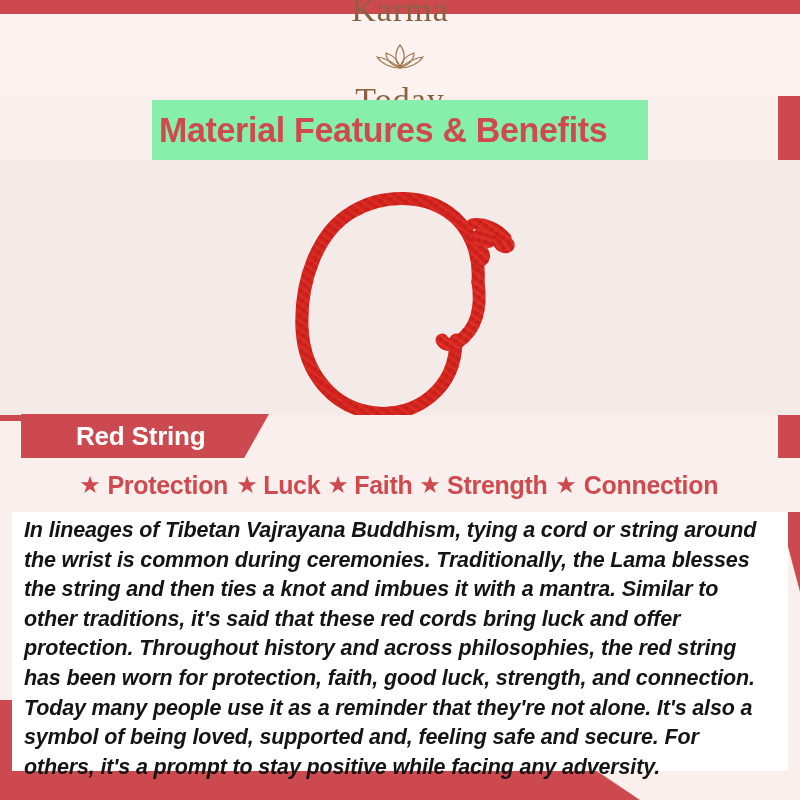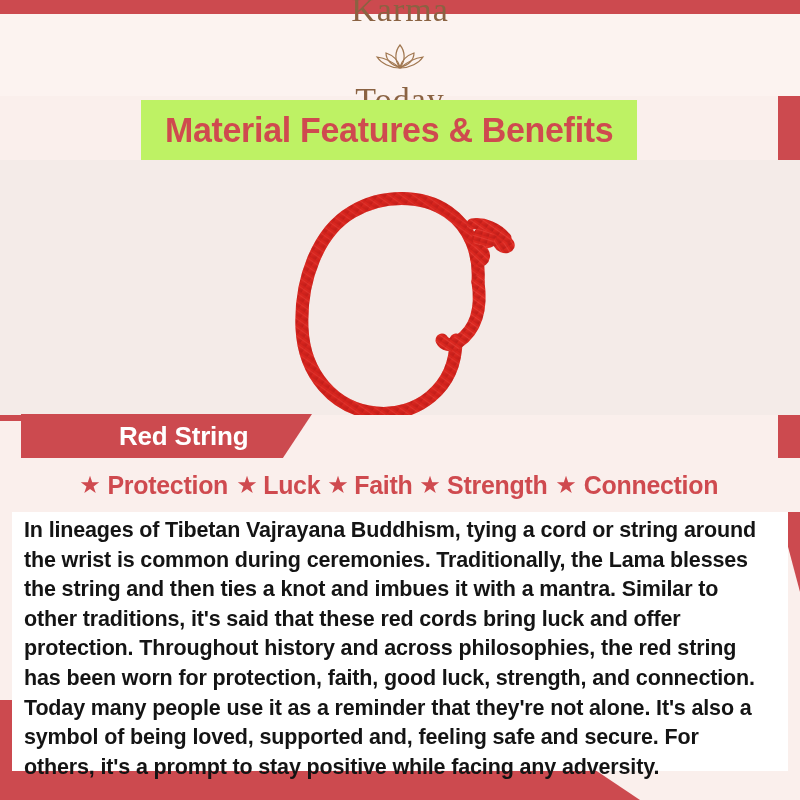--- a/index.html
+++ b/index.html
@@ -98,28 +98,28 @@
   }
   .logo-flourish {
     width: 96px;
     height: 44px;
     display: block;
   }
 
   
   .title-band {
     position: absolute;
-    left: 141px;
+    left: 152px;
     top: 100px;
     width: 496px;
     height: 60px;
-    background: #bef264;
-    display: flex;
-    align-items: center;
-    justify-content: center;
+    background: #86efac;
+    display: flex;
+    align-items: center;
+    justify-content: flex-start;
   }
   .title-text {
     font-family: "Liberation Sans Narrow", "Liberation Sans", sans-serif;
     font-weight: bold;
     font-size: 35px;
     letter-spacing: -0.3px;
     color: #cf4a4f;
     white-space: nowrap;
     transform: scaleX(0.97);
   }
@@ -146,21 +146,20 @@
   .name-banner {
     position: absolute;
     left: 21px;
     top: 414px;
     width: 248px;
     height: 44px;
     background: #cc4a4f;
     clip-path: polygon(0 0, 100% 0, 90% 100%, 0 100%);
     display: flex;
     align-items: center;
-    padding-left: 43px;
   }
   .name-text {
     font-family: "Liberation Sans Narrow", "Liberation Sans", sans-serif;
     font-weight: bold;
     font-size: 26px;
     color: #ffffff;
     margin-left: 55px;
     letter-spacing: -0.2px;
   }
 
@@ -211,20 +210,21 @@
     padding: 4px 14px 0 12px;
   }
   .description-text {
     font-family: "Liberation Sans", sans-serif;
     font-weight: bold;
     font-size: 21.5px;
     line-height: 29.6px;
     color: #141414;
     letter-spacing: -0.15px;
     margin: 0;
+    font-style: italic;
   }
 </style>
 </head>
 <body>
 
 <div class="infographic">
 
   <div class="bar-top"></div>
   <div class="bar-right"></div>
   <div class="bar-left"></div>

